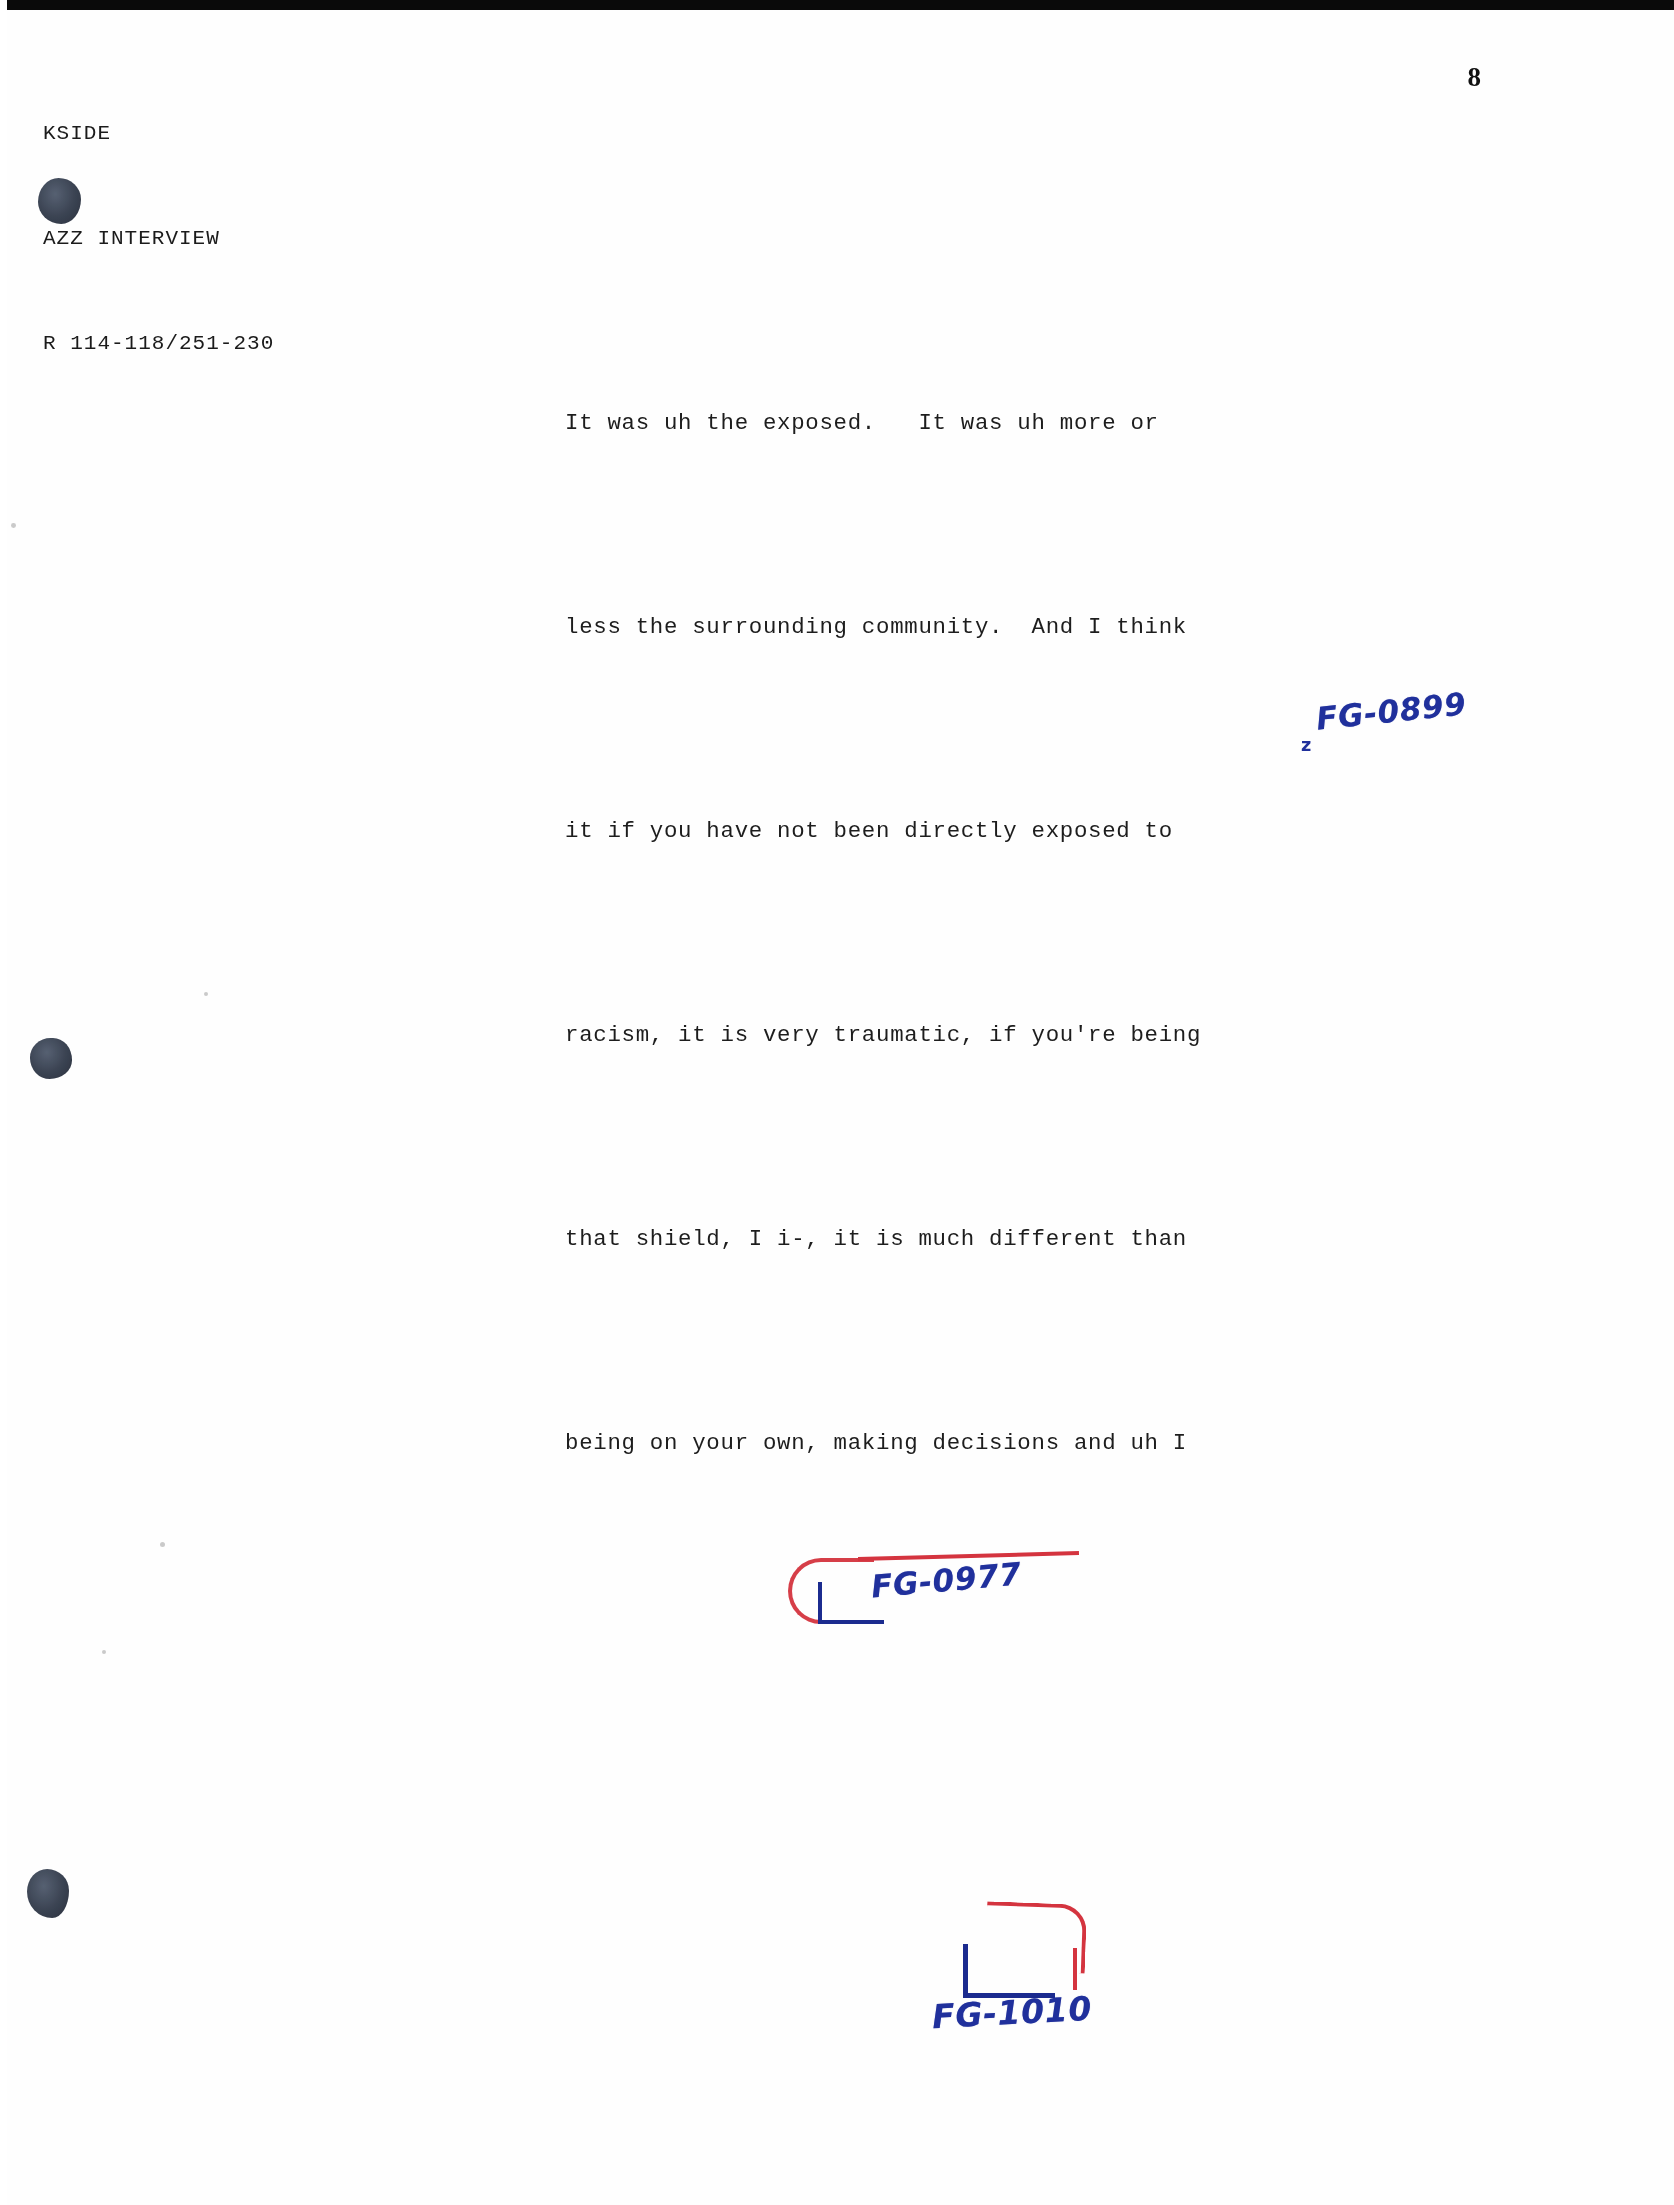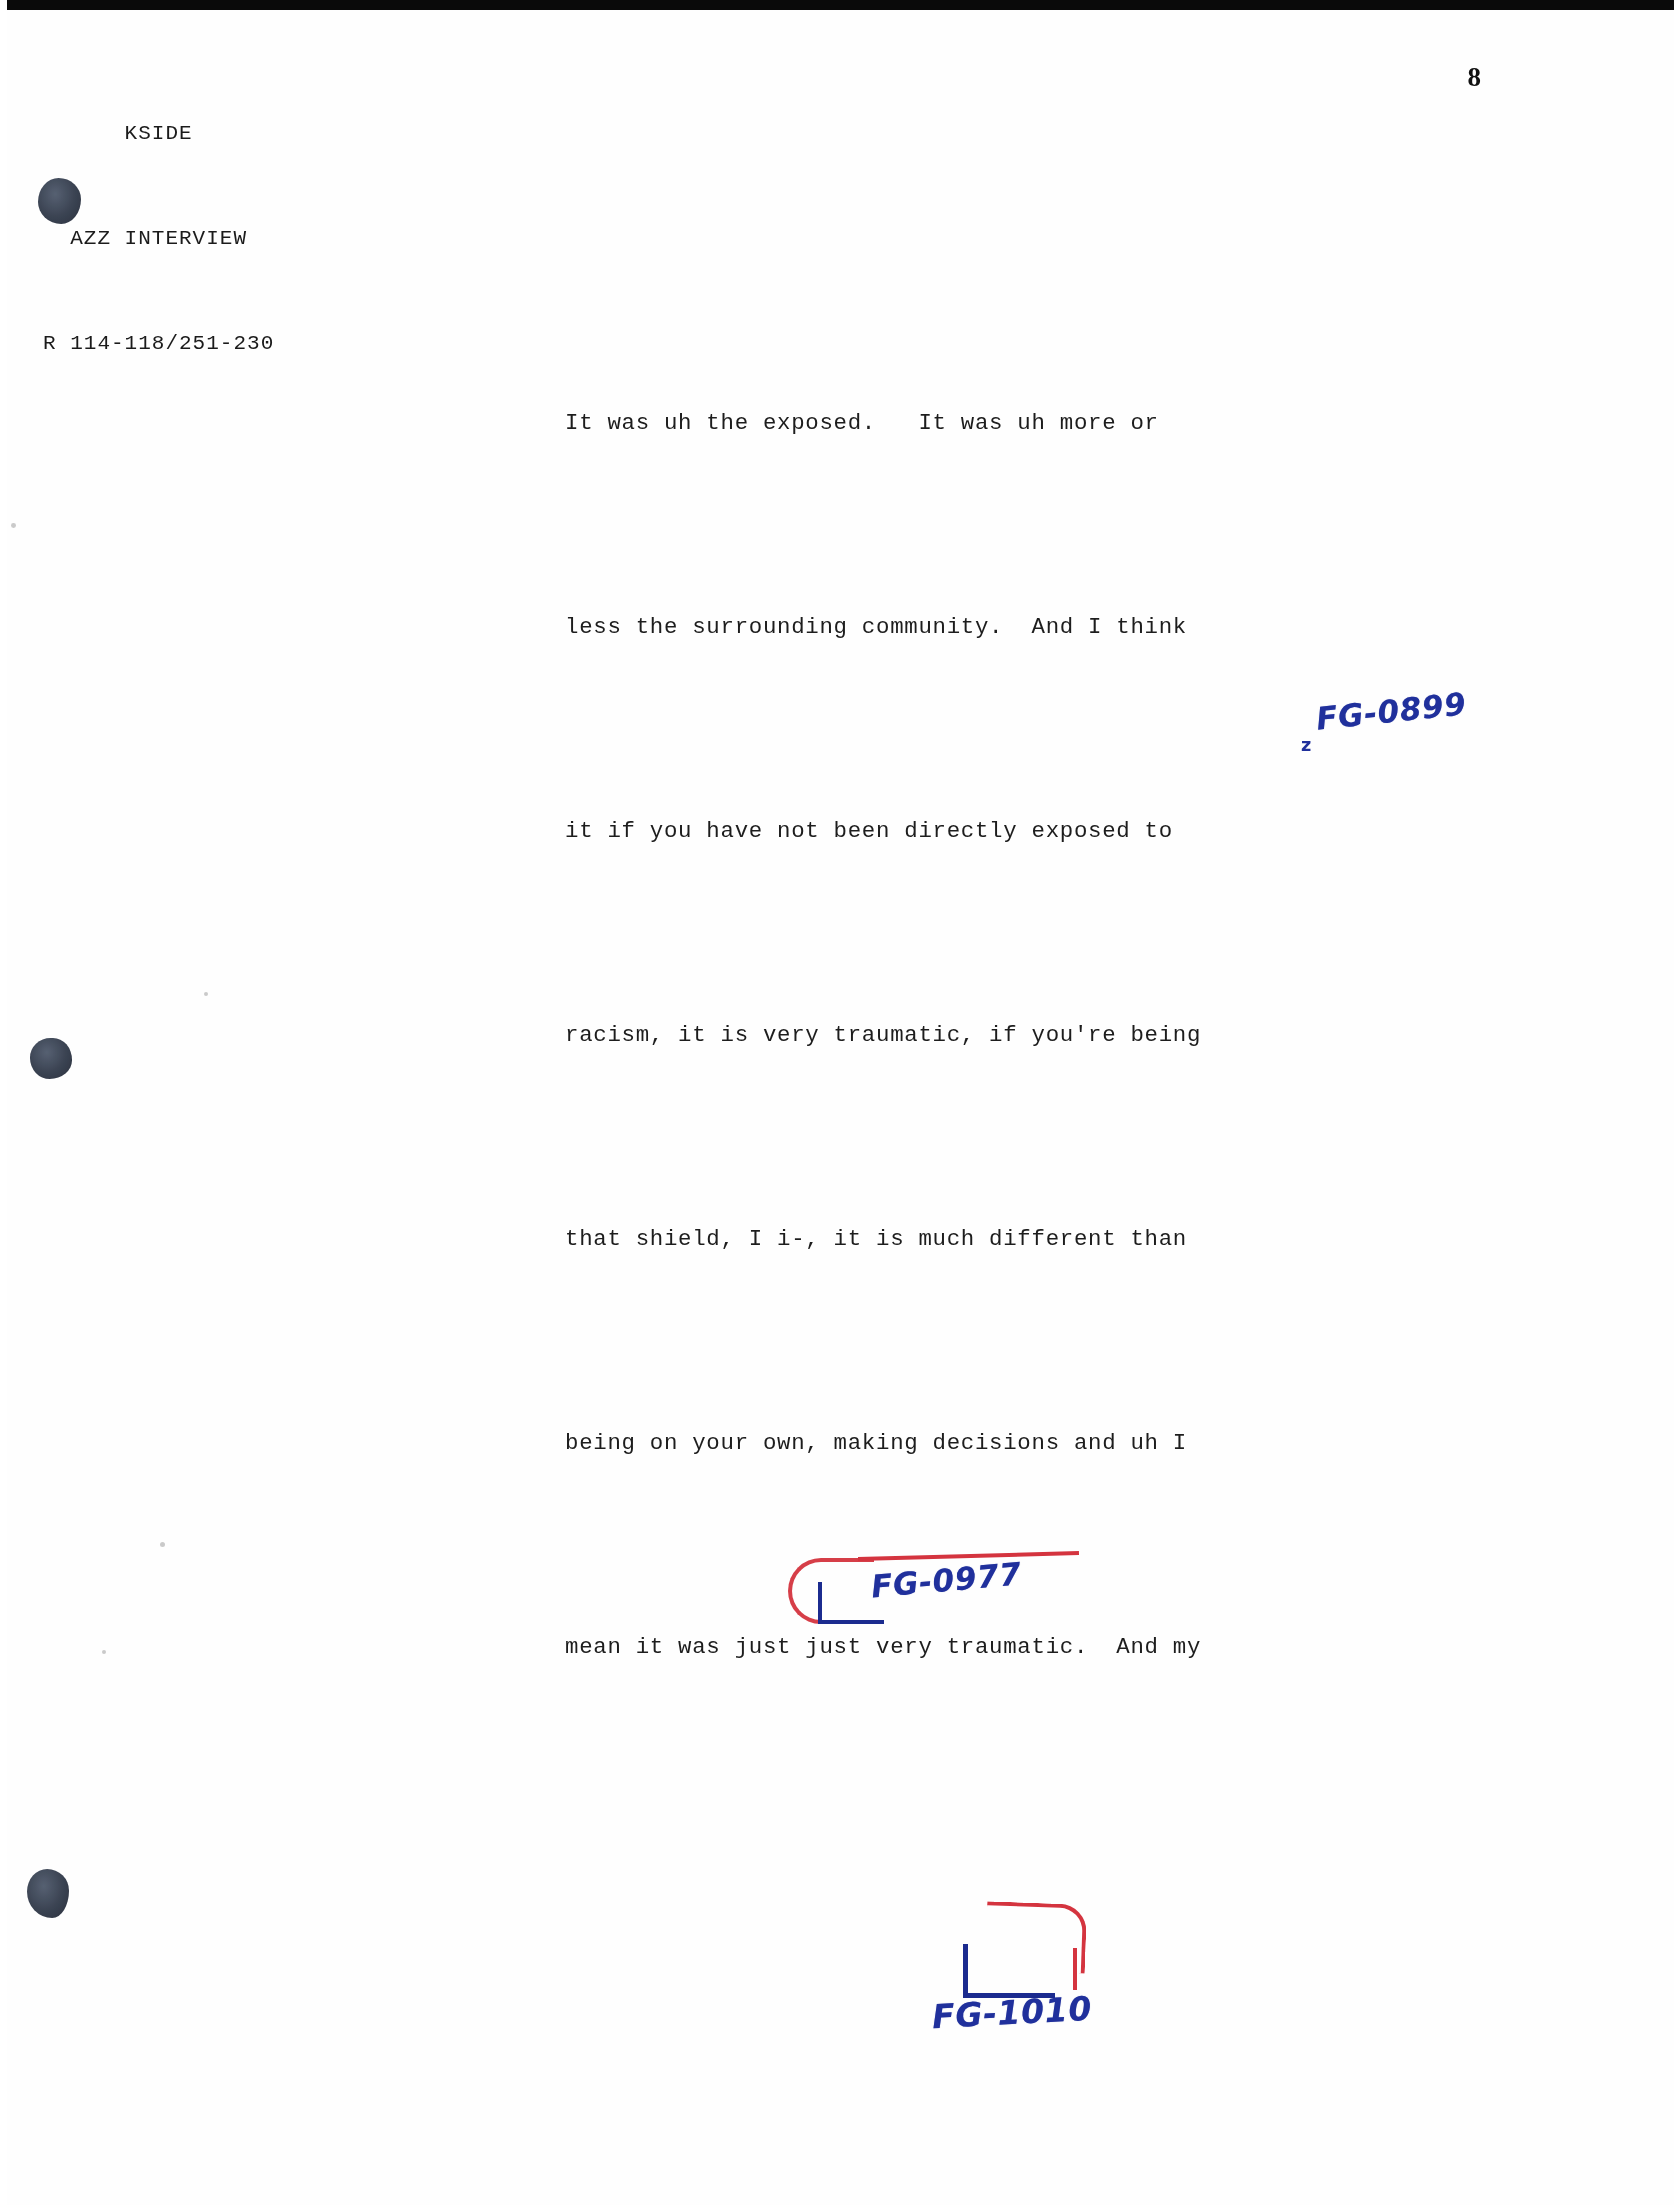--- a/index.html
+++ b/index.html
@@ -33,21 +33,20 @@
   
   .header {
     position: absolute;
     left: 43px;
     top: 46px;
     font-size: 21px;
     line-height: 35px;
     letter-spacing: 1px;
     color: #1b1b1b;
     white-space: pre;
-    text-align: center;
   }
   .header div {
     white-space: pre;
   }
   .page-number {
     position: absolute;
     right: 194px;
     top: 62px;
     font-size: 27px;
     color: #111;
@@ -183,21 +182,20 @@
   <div class="speck" style="left:204px; top:992px; width:4.1px; height:4.1px;"></div>
   <div class="speck" style="left:102px; top:1650px; width:4.1px; height:4.1px;"></div>
 
   <div class="transcript">
     <div class="line">It was uh the exposed.   It was uh more or</div>
     <div class="line">less the surrounding community.  And I think</div>
     <div class="line">it if you have not been directly exposed to</div>
     <div class="line">racism, it is very traumatic, if you're being</div>
     <div class="line">that shield, I i-, it is much different than</div>
     <div class="line">being on your own, making decisions and uh I</div>
-    <div class="line">mean it was just just very traumatic.  And my</div>
     
     
     
     
     
     
     
     
     
     

